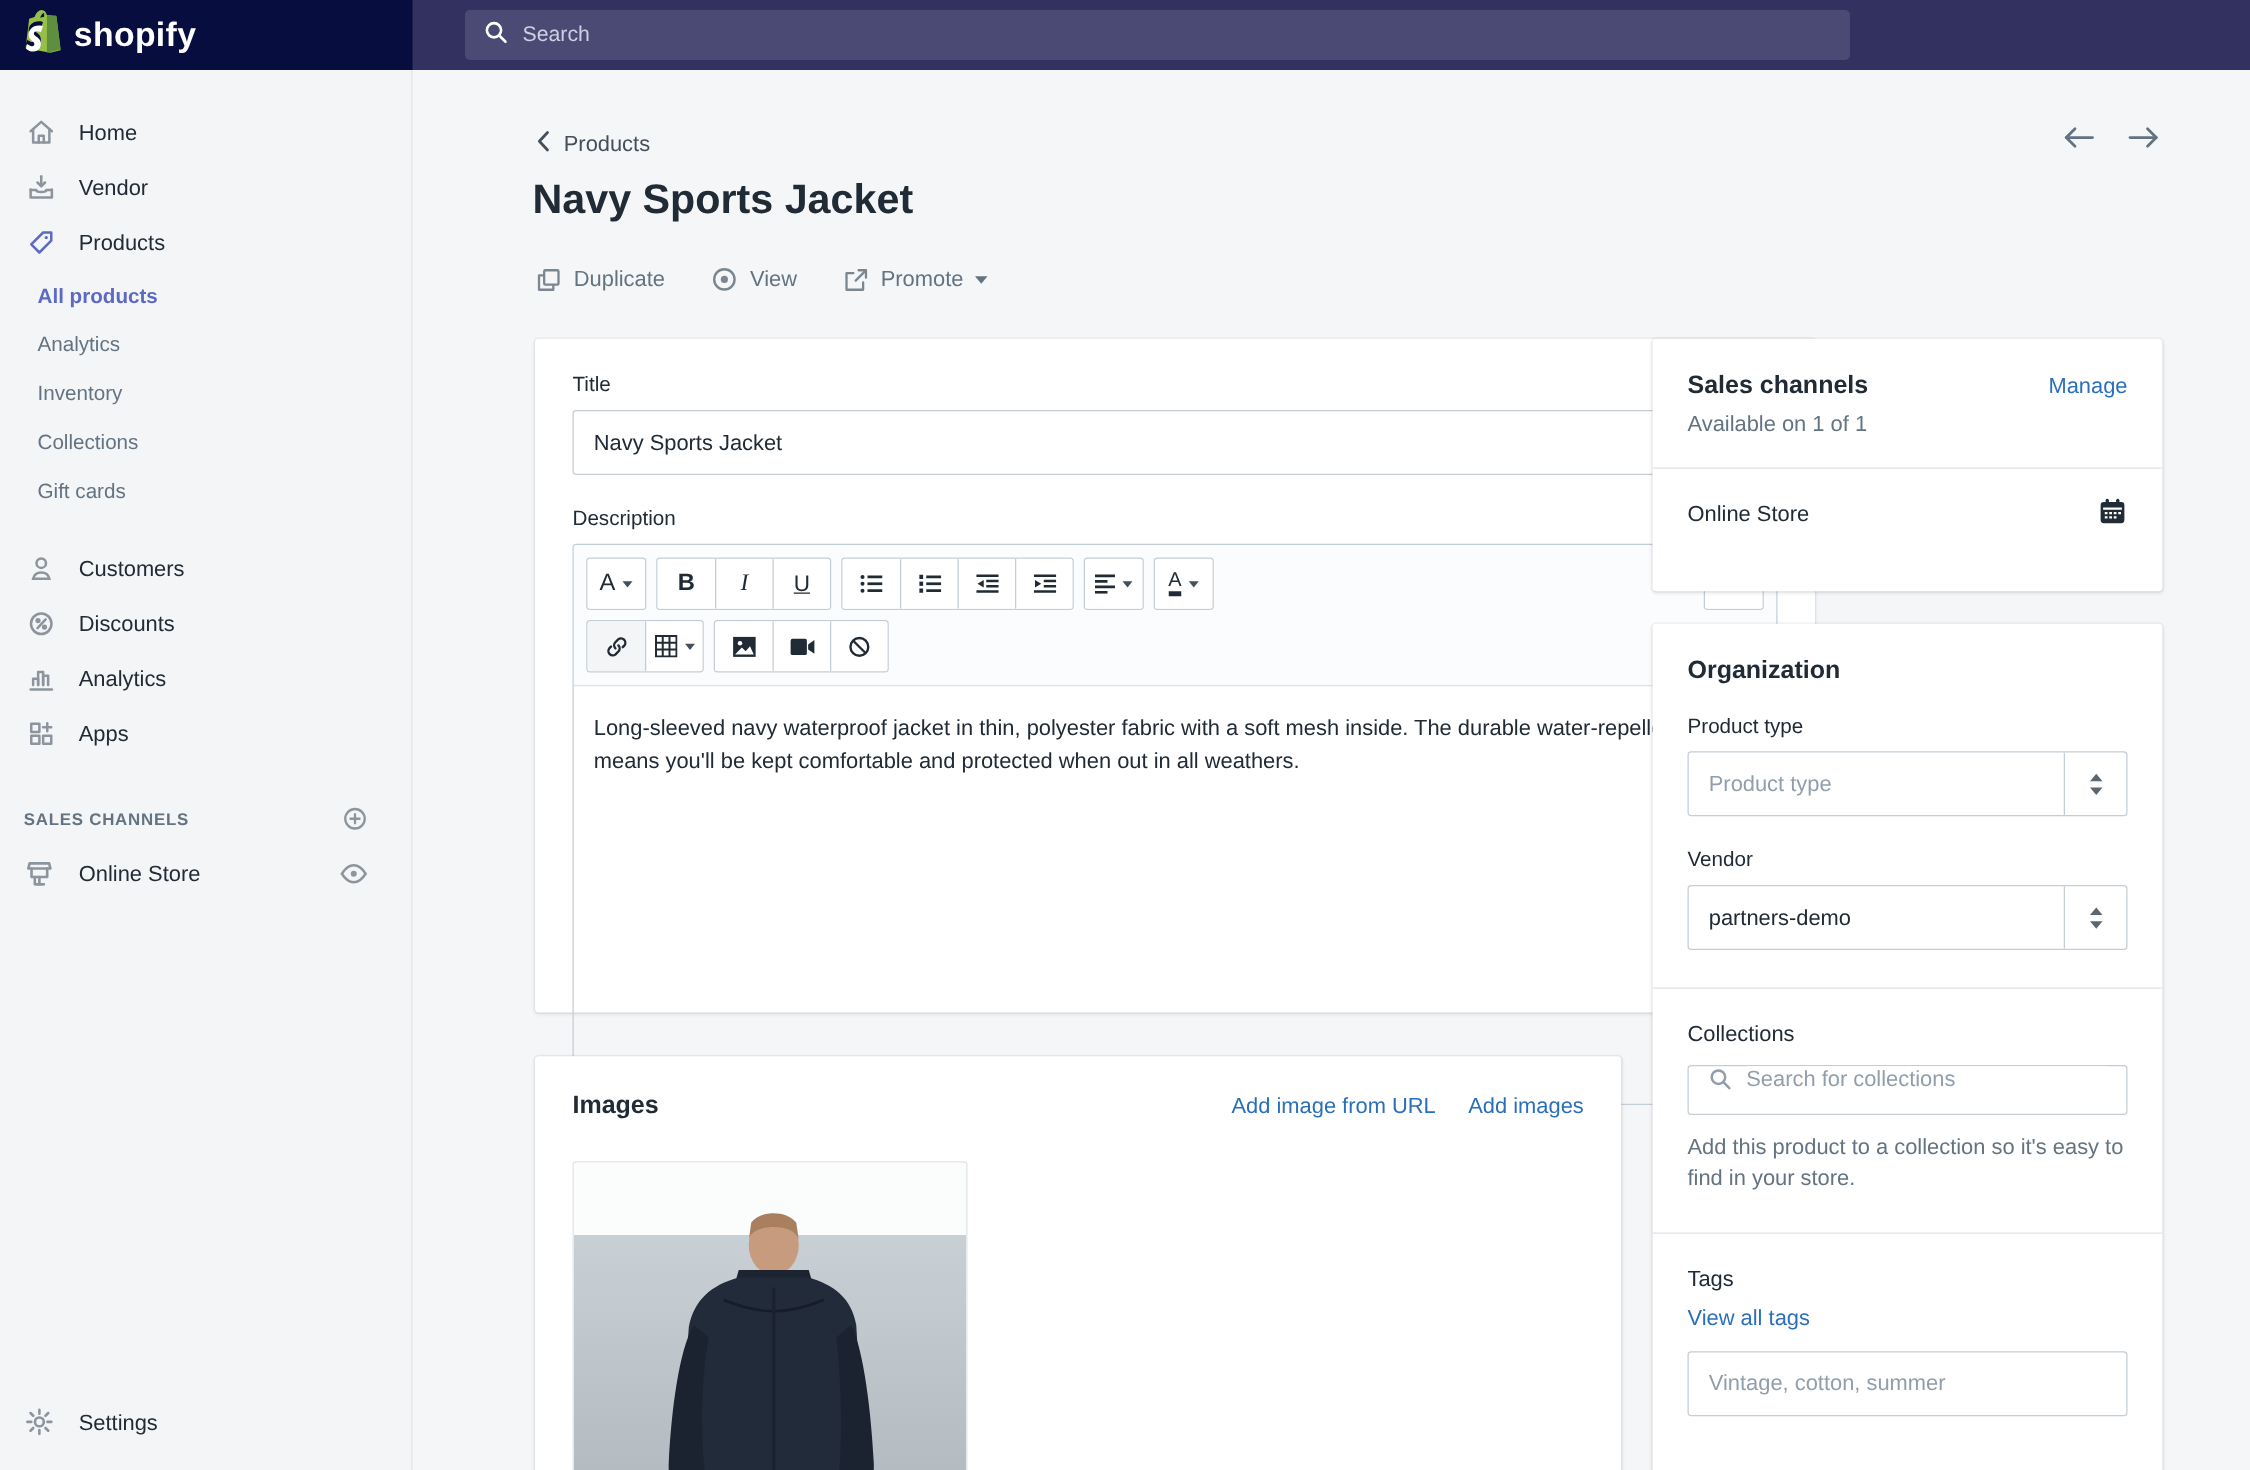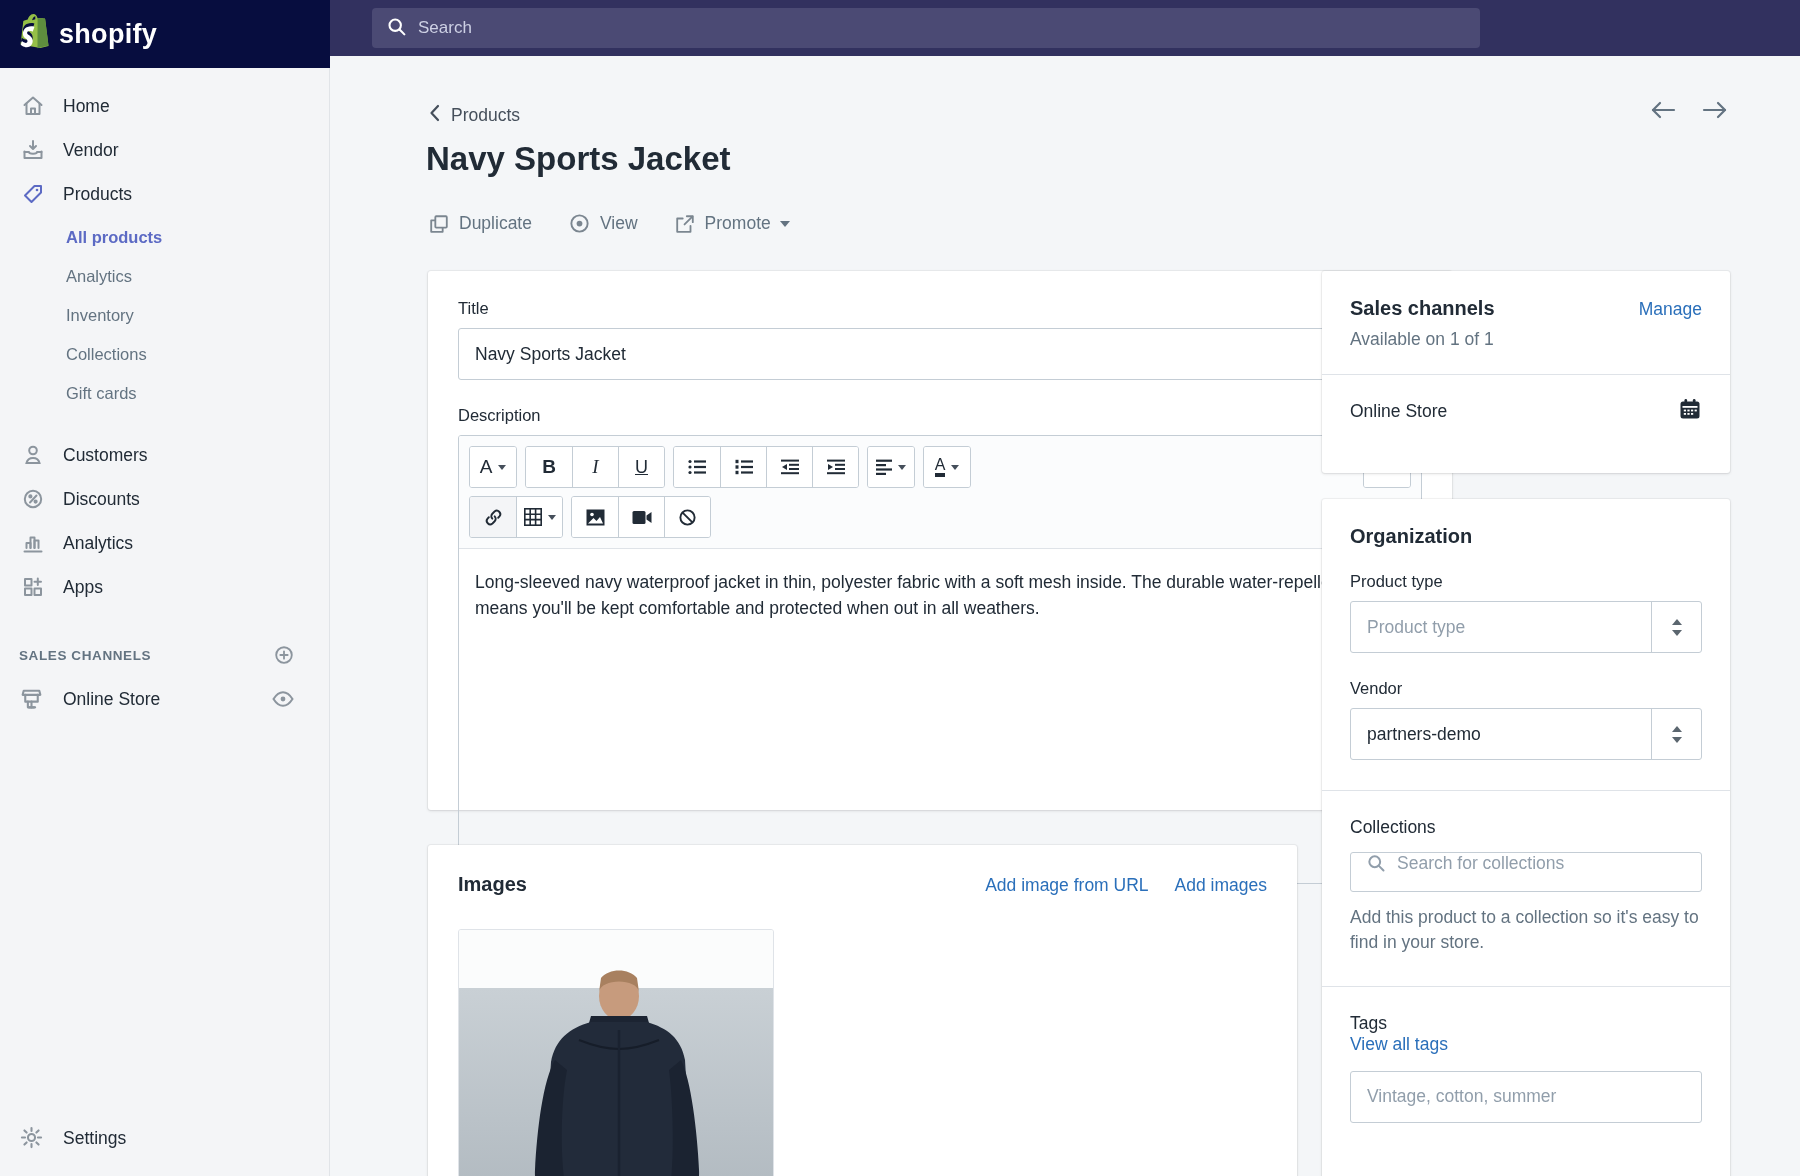--- a/index.html
+++ b/index.html
@@ -6,34 +6,34 @@
     --topbar_left:#070d3f; --topbar_right:#32315f; --search_field:#4b4a74;
     --accent_indigo:#5c6ac4; --link_blue:#2a6fba; --text_primary:#212b36;
     --text_secondary:#637381; --logo_green:#95bf47; --border:#c4cdd5; --divider:#dfe3e8;
   }
   *{box-sizing:border-box;margin:0;padding:0;font-family:"Liberation Sans",sans-serif;}
   html,body{width:1800px;height:1176px;overflow:hidden;background:#f4f6f8;}
   .app{position:relative;width:1800px;height:1176px;overflow:hidden;background:#f4f6f8;}
 
   
   .topbar{position:absolute;left:0;top:0;width:1800px;height:56px;background:var(--topbar_right);z-index:30;}
-  .topbar-logo{position:absolute;left:0;top:0;width:330px;height:68px;background:var(--topbar_left);display:flex;align-items:center;gap:9px;padding-left:16px;}
+  .topbar-logo{position:absolute;left:0;top:0;width:330px;height:56px;background:var(--topbar_left);display:flex;align-items:center;gap:9px;padding-left:16px;}
   .logo-word{color:#fff;font-size:27px;font-weight:bold;letter-spacing:.3px;}
   .search-box{position:absolute;left:372px;top:8px;width:1108px;height:40px;background:var(--search_field);border-radius:4px;display:flex;align-items:center;gap:11px;padding:0 14px;}
   .search-box input{flex:1;background:transparent;border:none;outline:none;color:#fff;font-size:17px;}
   .search-box input::placeholder{color:#cdd0e4;}
 
   
   .sidebar{position:absolute;left:0;top:56px;width:330px;height:1120px;background:#f4f5f7;border-right:1px solid #e1e4e8;z-index:20;}
   .nav{padding-top:28px;}
   .nav-item{display:flex;align-items:center;height:44px;padding-left:19px;gap:17px;font-size:17.5px;font-weight:500;color:var(--text_primary);cursor:pointer;}
   .nav-item .ic{width:27px;height:27px;color:#8c959e;display:flex;align-items:center;justify-content:center;}
   .nav-item.active-parent .ic{color:var(--accent_indigo);}
   .subnav{padding:2px 0 4px 0;}
-  .sub-item{display:flex;align-items:center;height:39px;padding-left:66px;font-size:16.5px;color:var(--text_secondary);cursor:pointer;}
+  .sub-item{display:flex;align-items:center;height:39px;padding-left:30px;font-size:16.5px;color:var(--text_secondary);cursor:pointer;}
   .sub-item.active{color:var(--accent_indigo);font-weight:600;}
   .nav-lower{margin-top:16px;}
   .section-head{display:flex;align-items:center;justify-content:space-between;height:40px;margin-top:26px;padding:0 34px 0 19px;}
   .section-head span{font-size:13.5px;font-weight:bold;letter-spacing:.6px;color:var(--text_secondary);}
   .channel-row{display:flex;align-items:center;height:48px;padding:0 34px 0 19px;gap:17px;font-size:17.5px;font-weight:500;color:var(--text_primary);cursor:pointer;}
   .channel-row .ic{width:27px;height:27px;color:#8c959e;}
   .channel-row .spacer{flex:1;}
   .settings-row{position:absolute;left:0;bottom:16px;width:100%;display:flex;align-items:center;height:44px;padding-left:19px;gap:17px;font-size:17.5px;font-weight:500;color:var(--text_primary);cursor:pointer;}
   .settings-row .ic{width:27px;height:27px;color:#8c959e;}
 
@@ -98,21 +98,21 @@
   .select-main.placeholder{color:#919eab;}
   .select-main.value{color:var(--text_primary);}
   .stepper{width:50px;border-left:1px solid var(--border);display:flex;flex-direction:column;align-items:center;justify-content:center;gap:5px;}
   .tri-up{width:0;height:0;border-left:5px solid transparent;border-right:5px solid transparent;border-bottom:6px solid #5b666f;}
   .tri-down{width:0;height:0;border-left:5px solid transparent;border-right:5px solid transparent;border-top:6px solid #5b666f;}
   .search-input-box{display:flex;align-items:flex-start;gap:11px;height:40px;border:1px solid var(--border);border-radius:3px;background:#fff;padding:0 15px;margin-top:14px;}
   .search-input-box input{flex:1;border:none;outline:none;font-size:17.5px;color:var(--text_primary);}
   .search-input-box input::placeholder{color:#919eab;}
   .help-text{margin-top:13px;font-size:17.5px;line-height:1.45;color:var(--text_secondary);}
   .tags-label{font-size:17.5px;color:var(--text_primary);}
-  .tags-link{display:inline-block;font-size:17.5px;text-align:right;}
+  .tags-link{display:inline-block;margin-top:10px;font-size:17.5px;text-align:right;}
   .tags-input{margin-top:16px;}
 </style>
 </head>
 <body>
 
 <div class="app">
 
   <div class="topbar">
     <div class="topbar-logo">
       <span>

